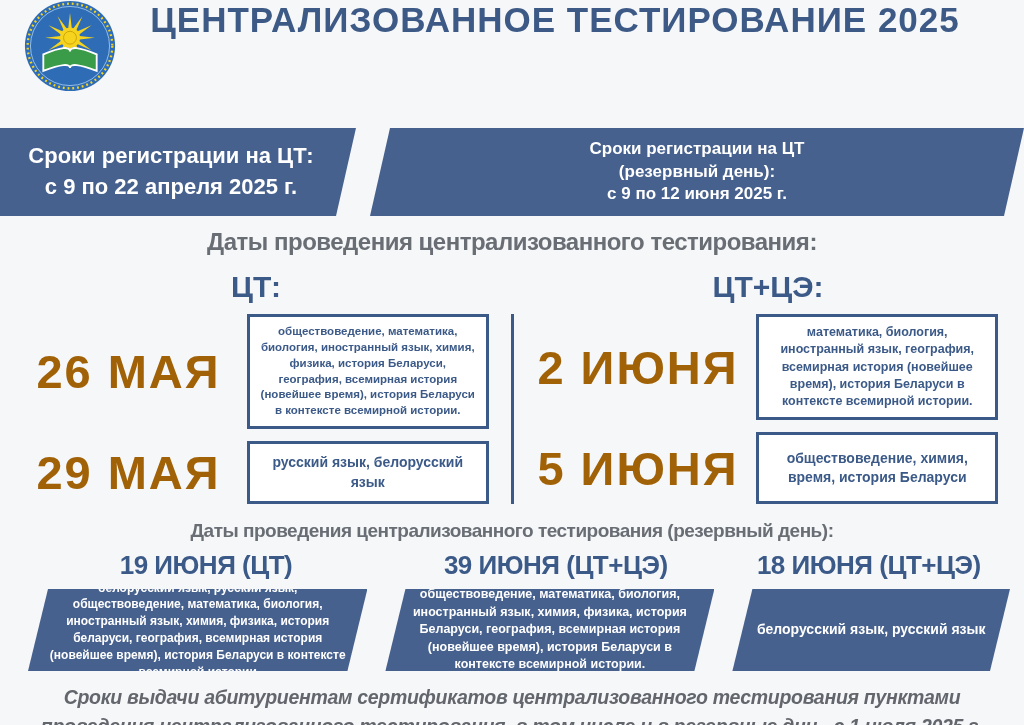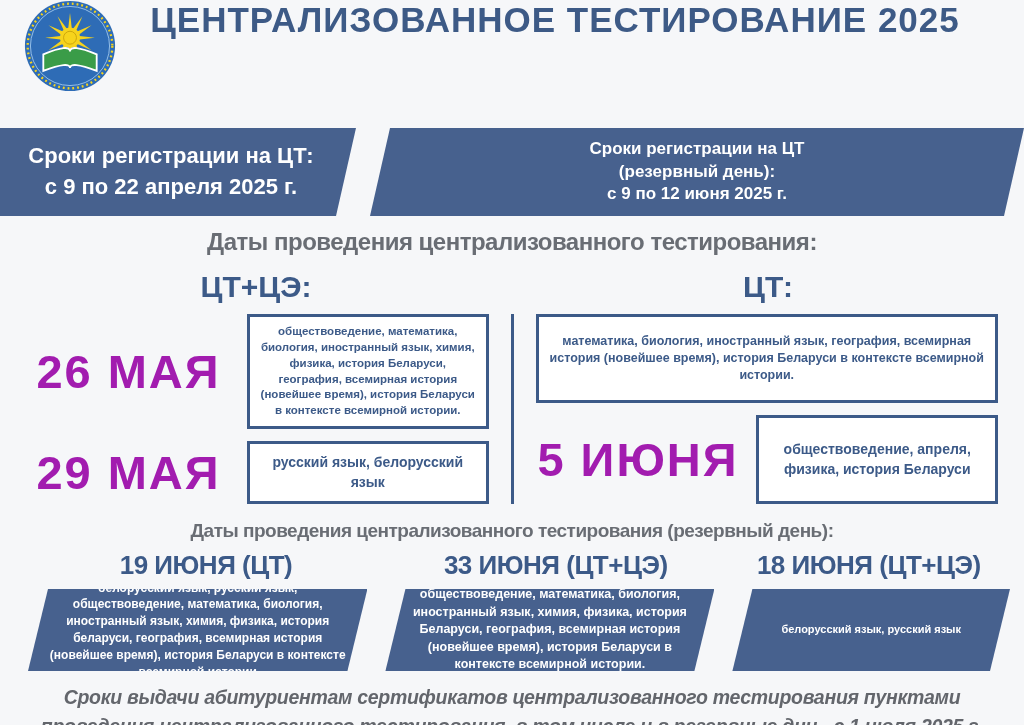--- a/index.html
+++ b/index.html
@@ -37,21 +37,21 @@
   }
   .col-headers{ display:flex; margin-top:14px; }
   .col-headers div{ flex:1; text-align:center; color:#3c5a88; font-weight:bold; font-size:30px; }
   .main-cols{ display:flex; padding:10px 26px 0 26px; height:200px; }
   .mcol{ flex:1; display:flex; flex-direction:column; gap:12px; }
   .mcol-left{ padding-right:22px; }
   .mcol-right{ padding-left:22px; }
   .vdivider{ width:3px; background:#3c5a88; flex:0 0 3px; }
   .mrow{ display:flex; align-items:center; gap:16px; flex:1; }
   .big-date{
-    flex:1 1 46%; text-align:center; color:#a21caf; font-weight:bold;
+    flex:1 1 46%; text-align:center; color:#a16207; font-weight:bold;
     font-size:47px; letter-spacing:2px; white-space:nowrap;
   }
   .subject-box{
     flex:1 1 54%; background:#fff; border:3px solid #3c5a88;
     color:#3c5a88; font-weight:bold; text-align:center;
     display:flex; align-items:center; justify-content:center;
     padding:7px 9px; line-height:1.38; align-self:stretch;
   }
   .fs-small{ font-size:11.5px; }
   .fs-mid{ font-size:12.5px; }
@@ -66,21 +66,21 @@
   .rcell-1{ flex:344 0 0; } .rcell-2{ flex:332 0 0; } .rcell-3{ flex:273 0 0; }
   .reserve-boxes{ display:flex; gap:18px; padding:2px 14px 0 28px; height:84px; }
   .rbox{
     background:#47618e; color:#fff; font-weight:bold; text-align:center;
     display:flex; align-items:center; justify-content:center;
     line-height:1.4; padding:6px 20px;
     clip-path:polygon(20px 0,100% 0,calc(100% - 20px) 100%,0 100%);
   }
   .rbox-1{ flex:344 0 0; font-size:12px; }
   .rbox-2{ flex:332 0 0; font-size:12.5px; }
-  .rbox-3{ flex:273 0 0; font-size:11px; }
+  .rbox-3{ flex:273 0 0; font-size:14px; }
   
   .footer{
     padding:12px 30px 0 30px; text-align:center;
     color:#63666c; font-weight:bold; font-style:italic; font-size:19.5px;
     line-height:1.5; letter-spacing:-0.3px;
   }
 </style>
 </head>
 <body>
 
@@ -122,60 +122,61 @@
     <div class="banner banner-2">
       <div>Сроки регистрации на ЦТ</div>
       <div>(резервный день):</div>
       <div>с 9 по 12 июня 2025 г.</div>
     </div>
   </div>
 
   <div class="section-title">Даты проведения централизованного тестирования:</div>
 
   <div class="col-headers">
+    <div>ЦТ:</div>
     <div>ЦТ+ЦЭ:</div>
-    <div>ЦТ:</div>
   </div>
 
   <div class="main-cols">
     <div class="mcol mcol-left">
       <div class="mrow">
         <div class="big-date">26 МАЯ</div>
         <div class="subject-box fs-small">
           <span>обществоведение, математика, биология, иностранный язык, химия, физика, история Беларуси, география, всемирная история (новейшее время), история Беларуси в контексте всемирной истории.</span>
         </div>
       </div>
       <div class="mrow">
         <div class="big-date">29 МАЯ</div>
         <div class="subject-box fs-big">
           <span>русский язык, белорусский язык</span>
         </div>
       </div>
     </div>
     <div class="vdivider"></div>
     <div class="mcol mcol-right">
       <div class="mrow">
+        <div class="big-date">2 ИЮНЯ</div>
         <div class="subject-box fs-mid">
           <span>математика, биология, иностранный язык, география, всемирная история (новейшее время), история Беларуси в контексте всемирной истории.</span>
         </div>
       </div>
       <div class="mrow">
         <div class="big-date">5 ИЮНЯ</div>
         <div class="subject-box fs-big">
-          <span>обществоведение, апреля, физика, история Беларуси</span>
+          <span>обществоведение, химия, время, история Беларуси</span>
         </div>
       </div>
     </div>
   </div>
 
   <div class="reserve-title">Даты проведения централизованного тестирования (резервный день):</div>
 
   <div class="reserve-dates">
     <div class="rcell-1">19 ИЮНЯ (ЦТ)</div>
-    <div class="rcell-2">33 ИЮНЯ (ЦТ+ЦЭ)</div>
+    <div class="rcell-2">39 ИЮНЯ (ЦТ+ЦЭ)</div>
     <div class="rcell-3">18 ИЮНЯ (ЦТ+ЦЭ)</div>
   </div>
 
   <div class="reserve-boxes">
     <div class="rbox rbox-1">
       <span>белорусский язык, русский язык, обществоведение, математика, биология, иностранный язык, химия, физика, история беларуси, география, всемирная история (новейшее время), история Беларуси в контексте всемирной истории</span>
     </div>
     <div class="rbox rbox-2">
       <span>обществоведение, математика, биология, иностранный язык, химия, физика, история Беларуси, география, всемирная история (новейшее время), история Беларуси в контексте всемирной истории.</span>
     </div>

